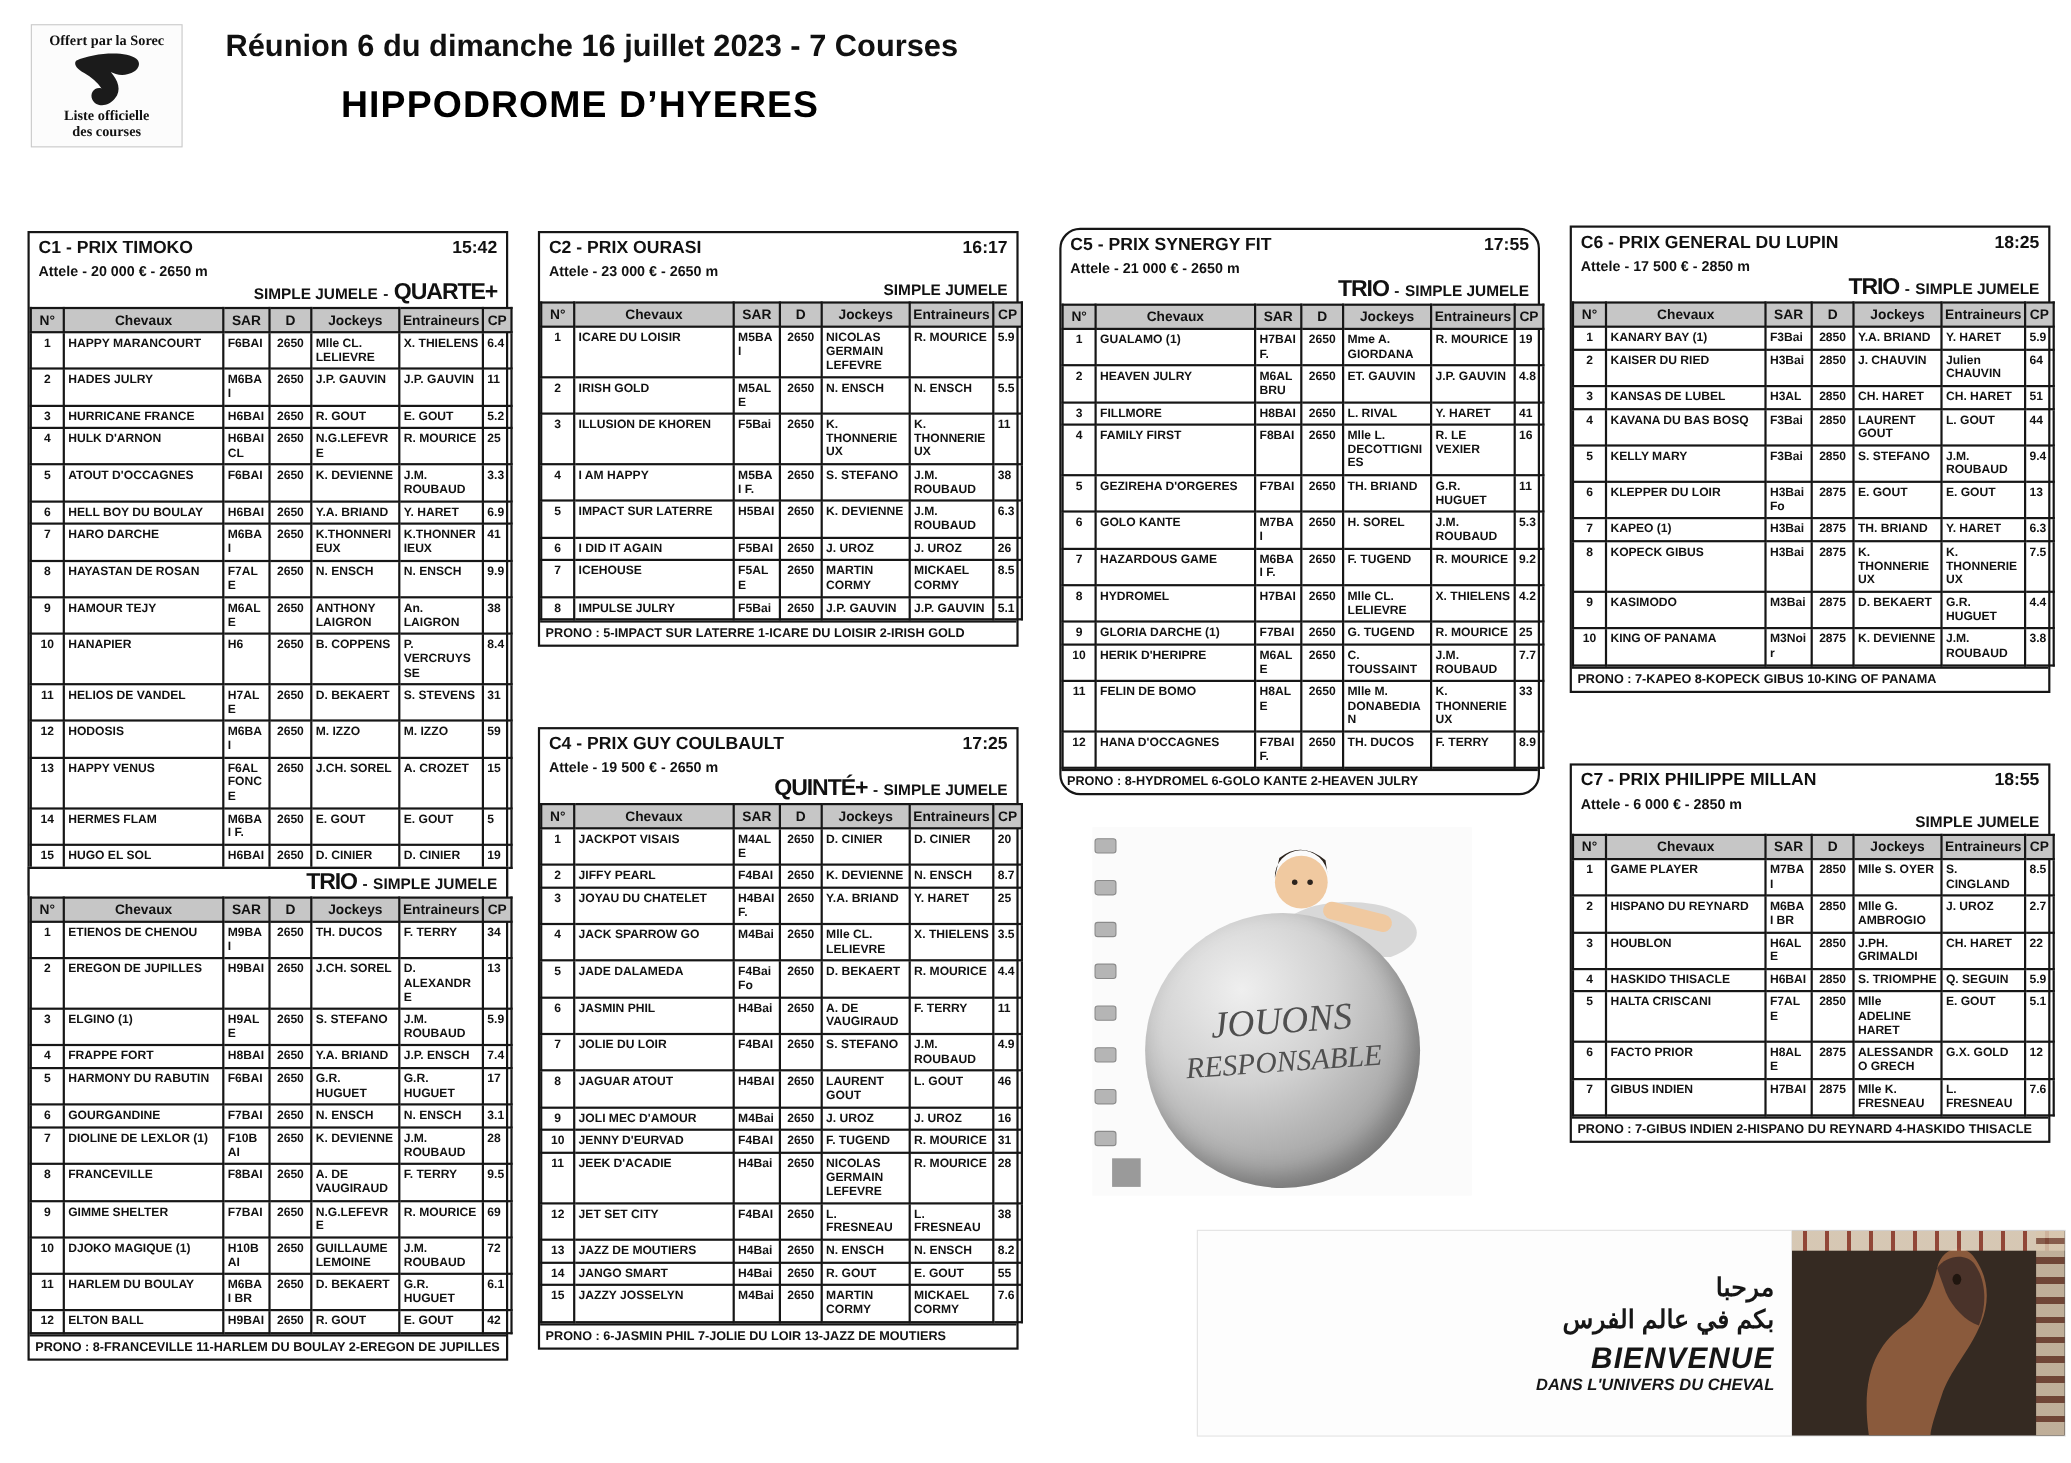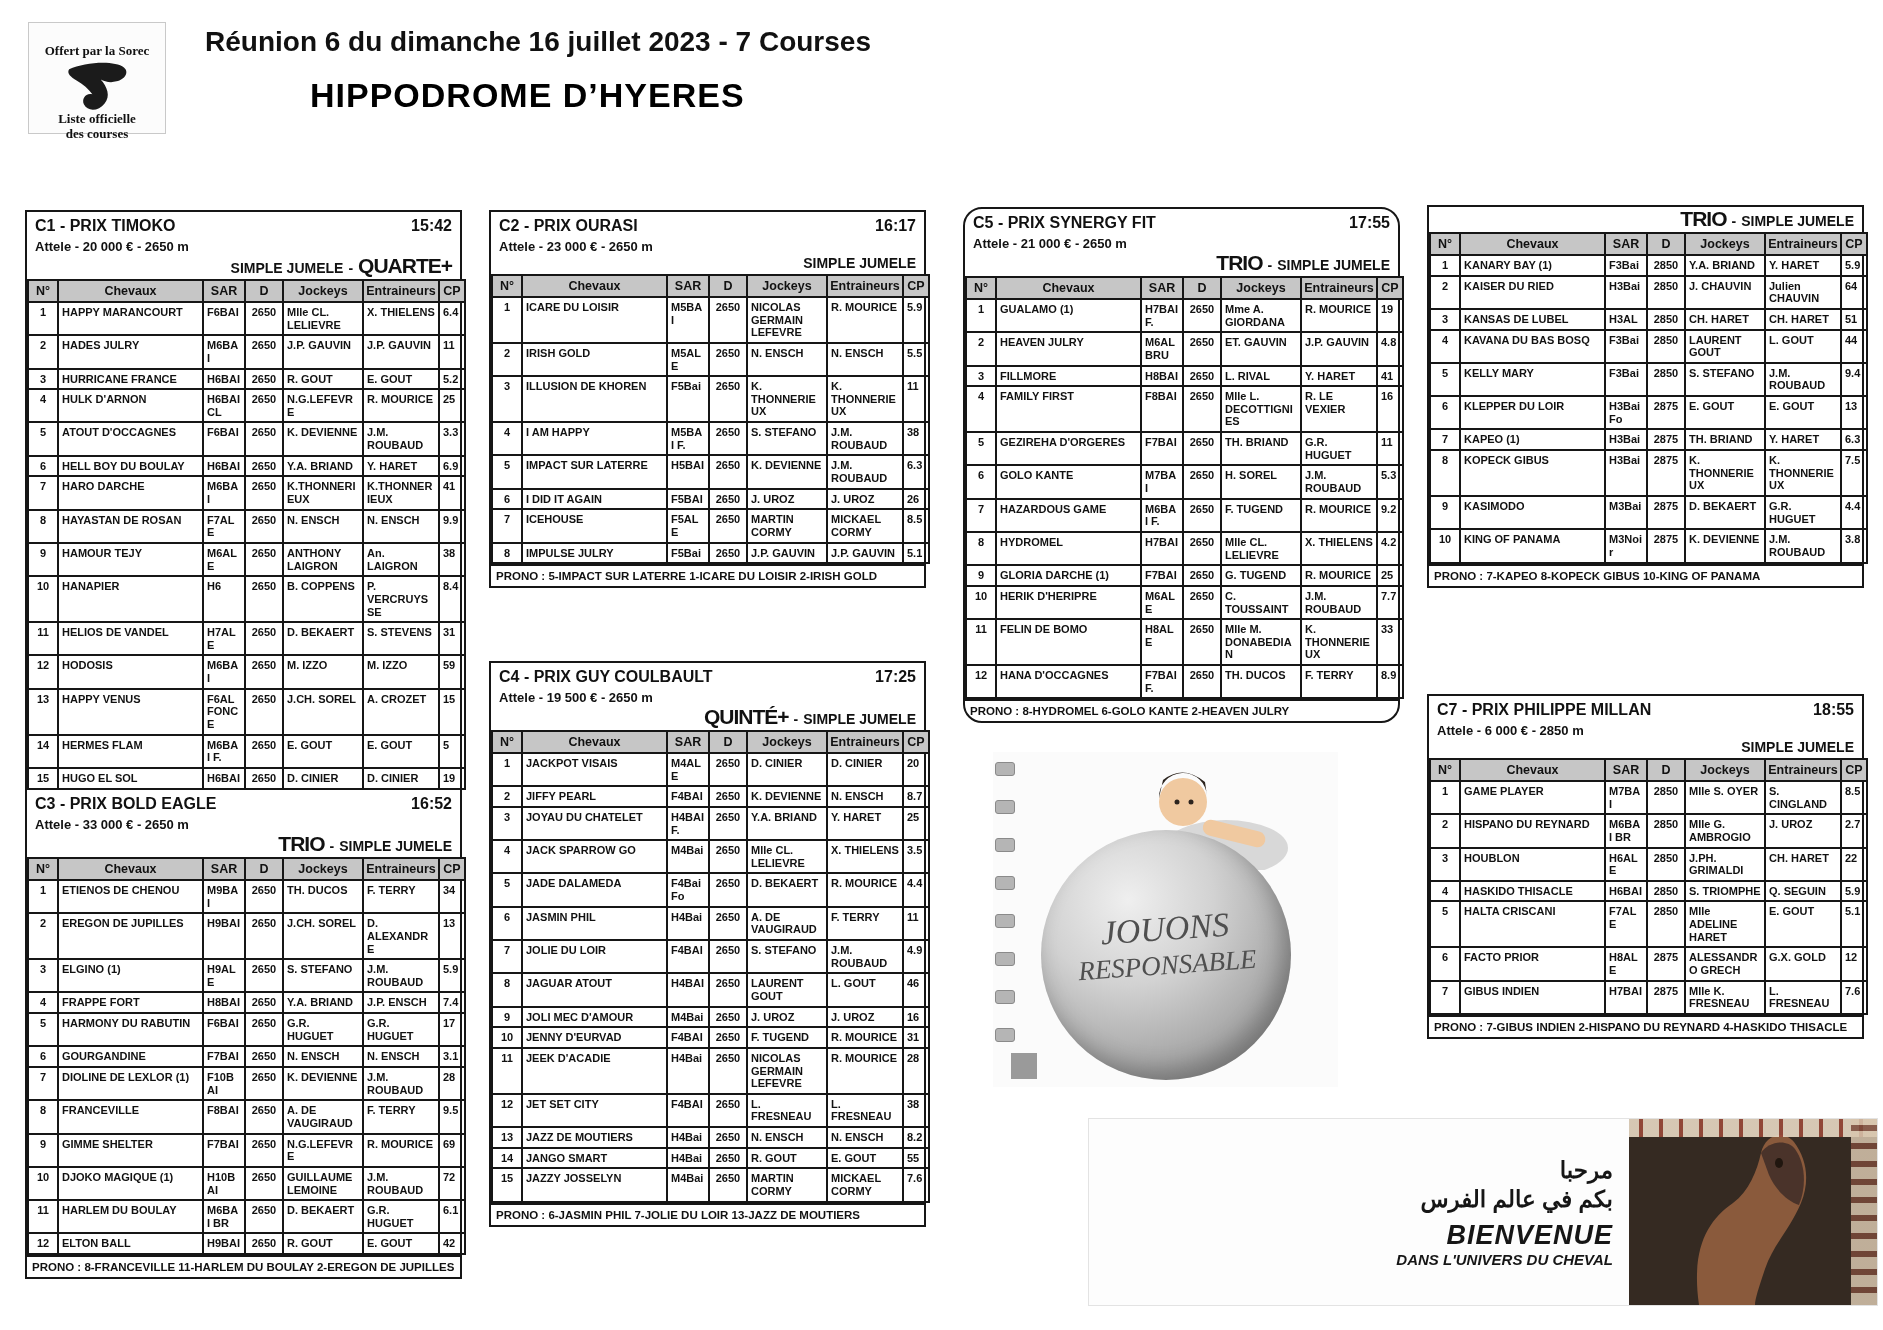--- a/index.html
+++ b/index.html
@@ -2,21 +2,21 @@
 <html lang="fr"><head>
 <meta charset="utf-8">
 <title>Programme des courses</title>
 <style>
   html,body{margin:0;padding:0;background:#fff;}
   body{width:1883px;height:1330px;position:relative;overflow:hidden;
        font-family:"Liberation Sans",sans-serif;color:#111;}
 
   
   .logo-box{position:absolute;left:28px;top:22px;width:138px;height:112px;
-            border:1px solid #c9c9c9;background:#fcfcfc;text-align:center;padding-top:20px;box-sizing:border-box;}
+            border:1px solid #c9c9c9;background:#fcfcfc;text-align:center;padding-top:6px;box-sizing:border-box;}
   .logo-top{font-family:"Liberation Serif",serif;font-weight:bold;font-size:13px;}
   .logo-glyph{margin:1px auto 0;display:block;}
   .logo-bottom{font-family:"Liberation Serif",serif;font-weight:bold;font-size:13px;line-height:1.15;}
   .main-title{position:absolute;left:205px;top:26px;font-size:28px;font-weight:bold;letter-spacing:0;}
   .venue{position:absolute;left:310px;top:76px;font-size:34px;font-weight:bold;color:#000000;letter-spacing:1px;}
 
   
   .race-card{position:absolute;width:437px;border:2px solid #161616;background:#fff;box-sizing:border-box;}
   .rc-c1{left:25px;top:210px;}
   .rc-c2{left:489px;top:210px;}
@@ -368,27 +368,20 @@
           <td class="c-d">2650</td>
           <td class="c-jockey">J.P. GAUVIN</td>
           <td class="c-trainer">J.P. GAUVIN</td>
           <td class="c-cp">5.1</td>
         </tr>
       </tbody>
     </table>
     <div class="prono">PRONO : 5-IMPACT SUR LATERRE 1-ICARE DU LOISIR 2-IRISH GOLD</div>
   </div>
 <div class="race-card rc-c3">
-    <div class="race-head">
-      <div class="race-title-row">
-        <span class="race-title">C3 -  PRIX BOLD EAGLE</span>
-        <span class="race-time">16:52</span>
-      </div>
-      <div class="race-cond">Attele - 33 000 € - 2650 m</div>
-    </div>
     <div class="bet-line">
       <span class="bet-big">TRIO</span>
       <span class="bet-sep">-</span>
       <span class="bet-small">SIMPLE JUMELE</span>
     </div>
     <table class="runners">
       <colgroup>
         <col style="width: 30px;">
         <col style="width: 145px;">
         <col style="width: 42px;">
@@ -836,20 +829,27 @@
           <td class="c-d">2650</td>
           <td class="c-jockey">TH. DUCOS</td>
           <td class="c-trainer">F. TERRY</td>
           <td class="c-cp">8.9</td>
         </tr>
       </tbody>
     </table>
     <div class="prono">PRONO : 8-HYDROMEL 6-GOLO KANTE 2-HEAVEN JULRY</div>
   </div>
 <div class="race-card rc-c6">
+    <div class="race-head">
+      <div class="race-title-row">
+        <span class="race-title">C6 -  PRIX GENERAL DU LUPIN</span>
+        <span class="race-time">18:25</span>
+      </div>
+      <div class="race-cond">Attele - 17 500 € - 2850 m</div>
+    </div>
     <div class="bet-line">
       <span class="bet-big">TRIO</span>
       <span class="bet-sep">-</span>
       <span class="bet-small">SIMPLE JUMELE</span>
     </div>
     <table class="runners">
       <colgroup>
         <col style="width: 30px;">
         <col style="width: 145px;">
         <col style="width: 42px;">

